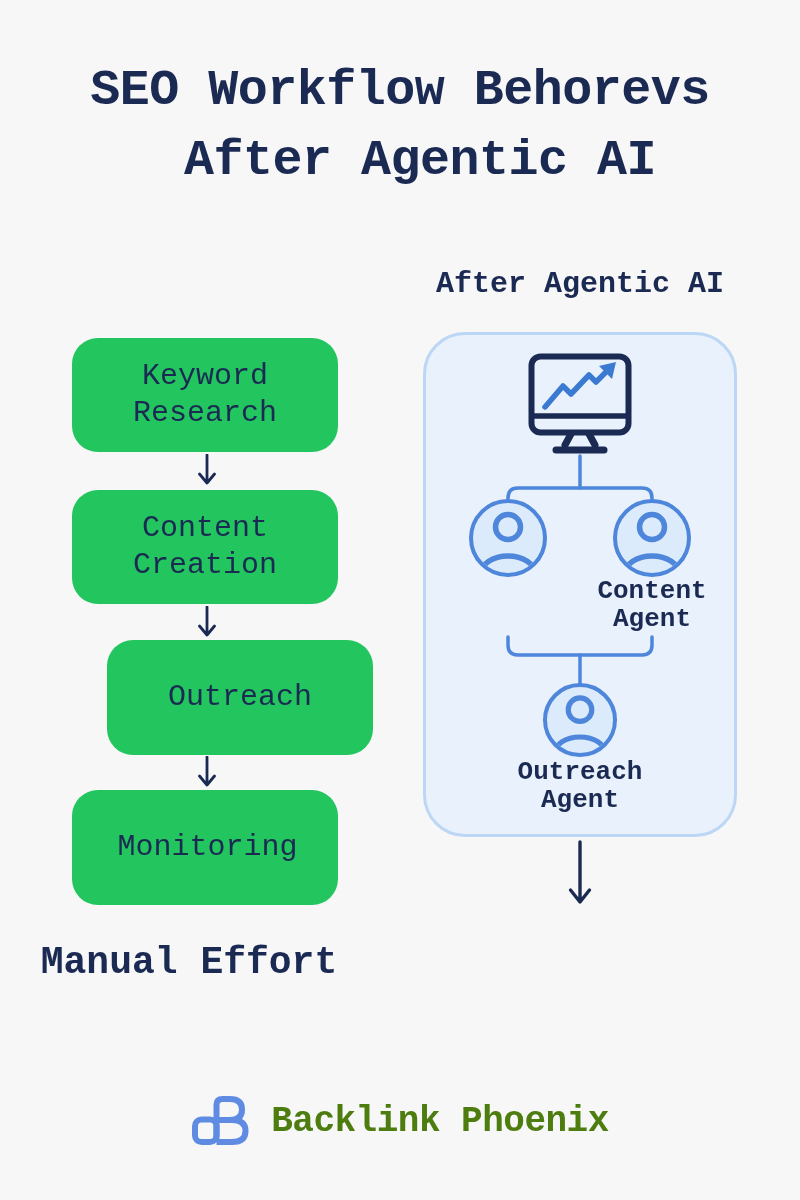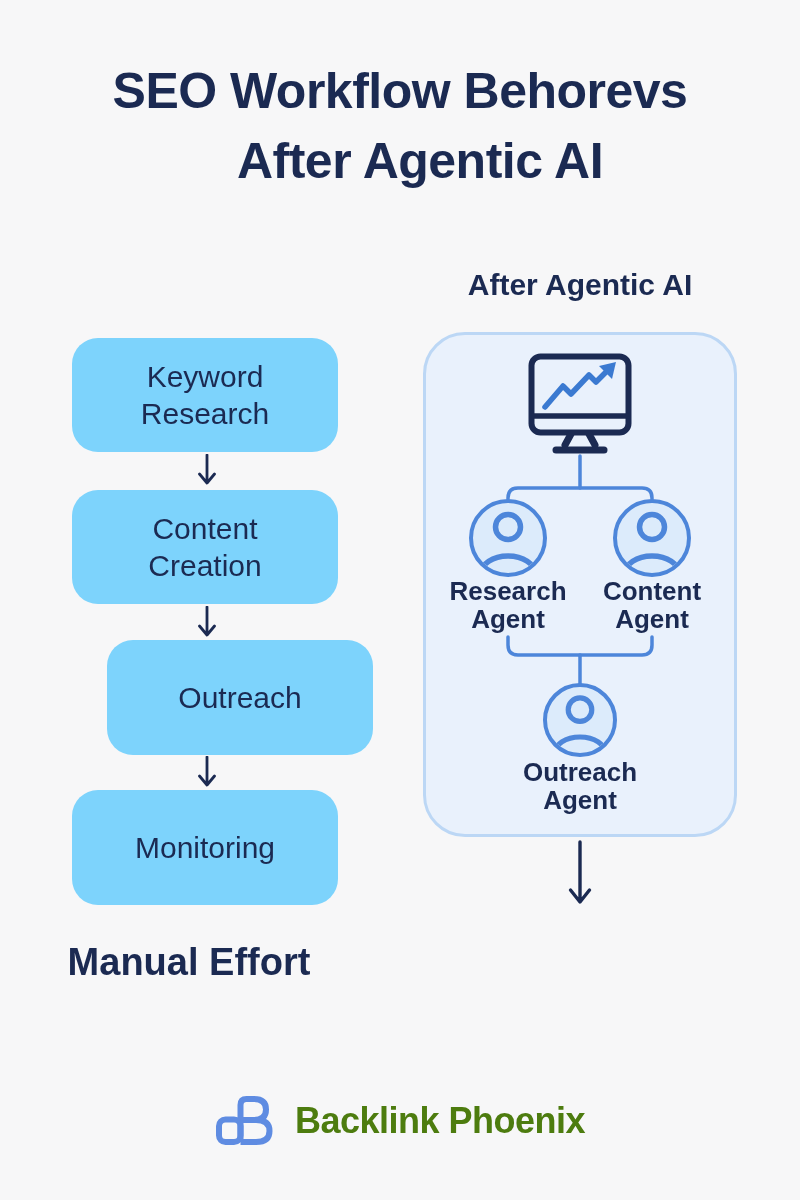--- a/index.html
+++ b/index.html
@@ -3,20 +3,21 @@
 <meta charset="utf-8">
 <style>
   html,body { margin:0; padding:0; }
   body { font-family: "Liberation Sans", sans-serif; }
   .canvas {
     position: relative;
     width: 800px; height: 1200px;
     background: #f7f7f8;
     overflow: hidden;
     color: #1b2a52;
+    font-family: Liberation Mono, monospace;
   }
   .abs { position: absolute; }
 
   
   .title {
     top: 56px; left: 0; width: 800px;
     text-align: center;
     font-size: 50px; font-weight: 800; line-height: 70px;
     letter-spacing: -0.5px;
     color: #1b2a52;
@@ -29,21 +30,21 @@
     top: 268px; width: 330px;
     text-align: center;
     font-size: 30px; font-weight: 700; line-height: 33px;
   }
   .col-header.before { left: 40px; }
   .col-header.after  { left: 415px; }
 
   
   .step-box {
     left: 72px; width: 266px;
-    background: #7dd3fc;
+    background: #22c55e;
     border-radius: 26px;
     display: flex; align-items: center; justify-content: center;
     text-align: center;
     font-size: 30px; font-weight: 500; line-height: 37px;
     color: #1b2a52;
   }
   .step-box span { display:block; max-width: 175px; }
   .step-1 { top: 338px; height: 114px; }
   .step-2 { top: 490px; height: 114px; }
   .step-3 { top: 640px; height: 115px; margin-left: 35px; }
@@ -182,21 +183,20 @@
       <path d="M7 74 C7 46 63 46 63 74" fill="none" stroke="#4d86da" stroke-width="5.5"></path>
     </svg>
   </div>
   <div class="abs agent-circle outreach">
     <svg width="66" height="66" viewBox="0 0 70 70">
       <circle cx="35" cy="24" r="12.5" fill="none" stroke="#4d86da" stroke-width="5.5"></circle>
       <path d="M7 74 C7 46 63 46 63 74" fill="none" stroke="#4d86da" stroke-width="5.5"></path>
     </svg>
   </div>
 
-  <div class="abs agent-label research">Research Agent</div>
   <div class="abs agent-label content">Content Agent</div>
   <div class="abs agent-label outreach">Outreach Agent</div>
 
   <svg class="abs down-arrow-long" viewBox="0 0 28 70">
     <path d="M14 2 V60 M4.5 50 L14 62 L23.5 50" fill="none" stroke="#1b2a52" stroke-width="3.4" stroke-linecap="round" stroke-linejoin="round"></path>
   </svg>
 
 
   <div class="abs brand-row">
     <svg class="brand-mark" viewBox="0 0 58 52">

